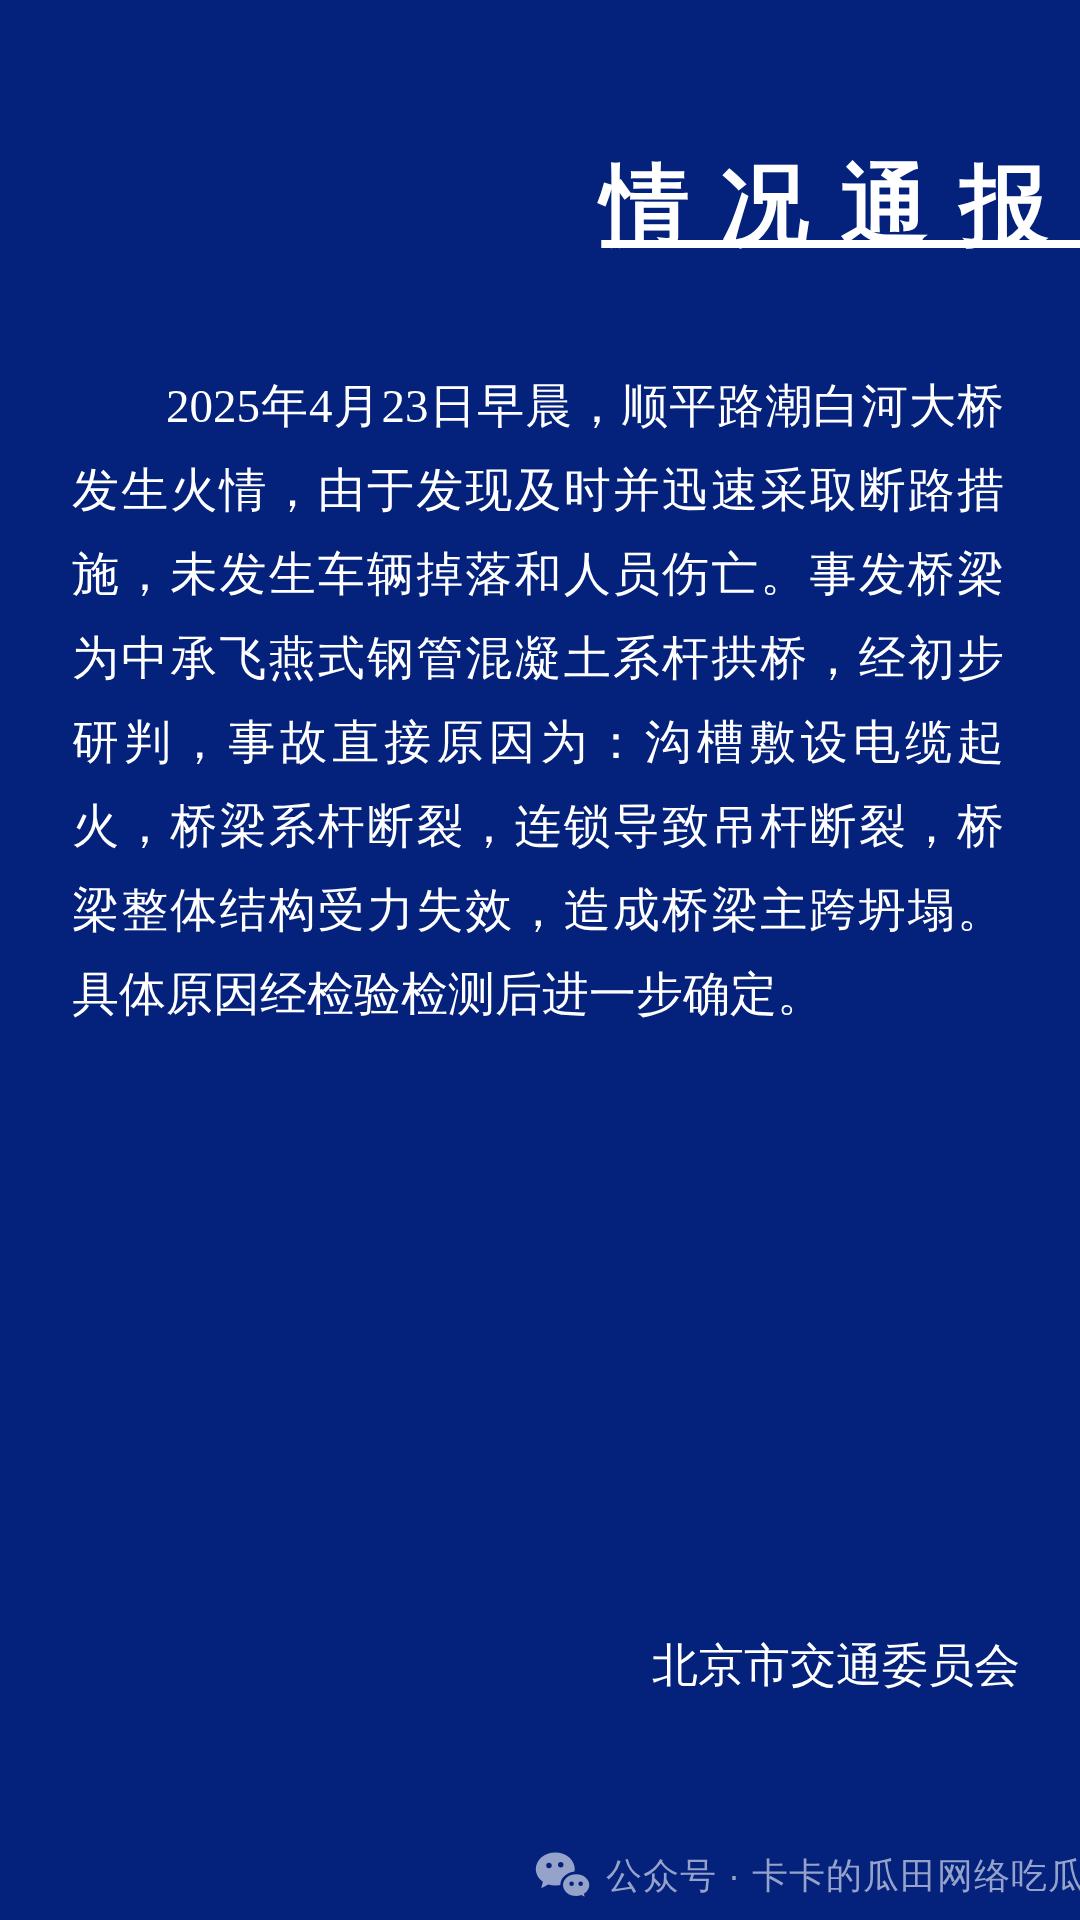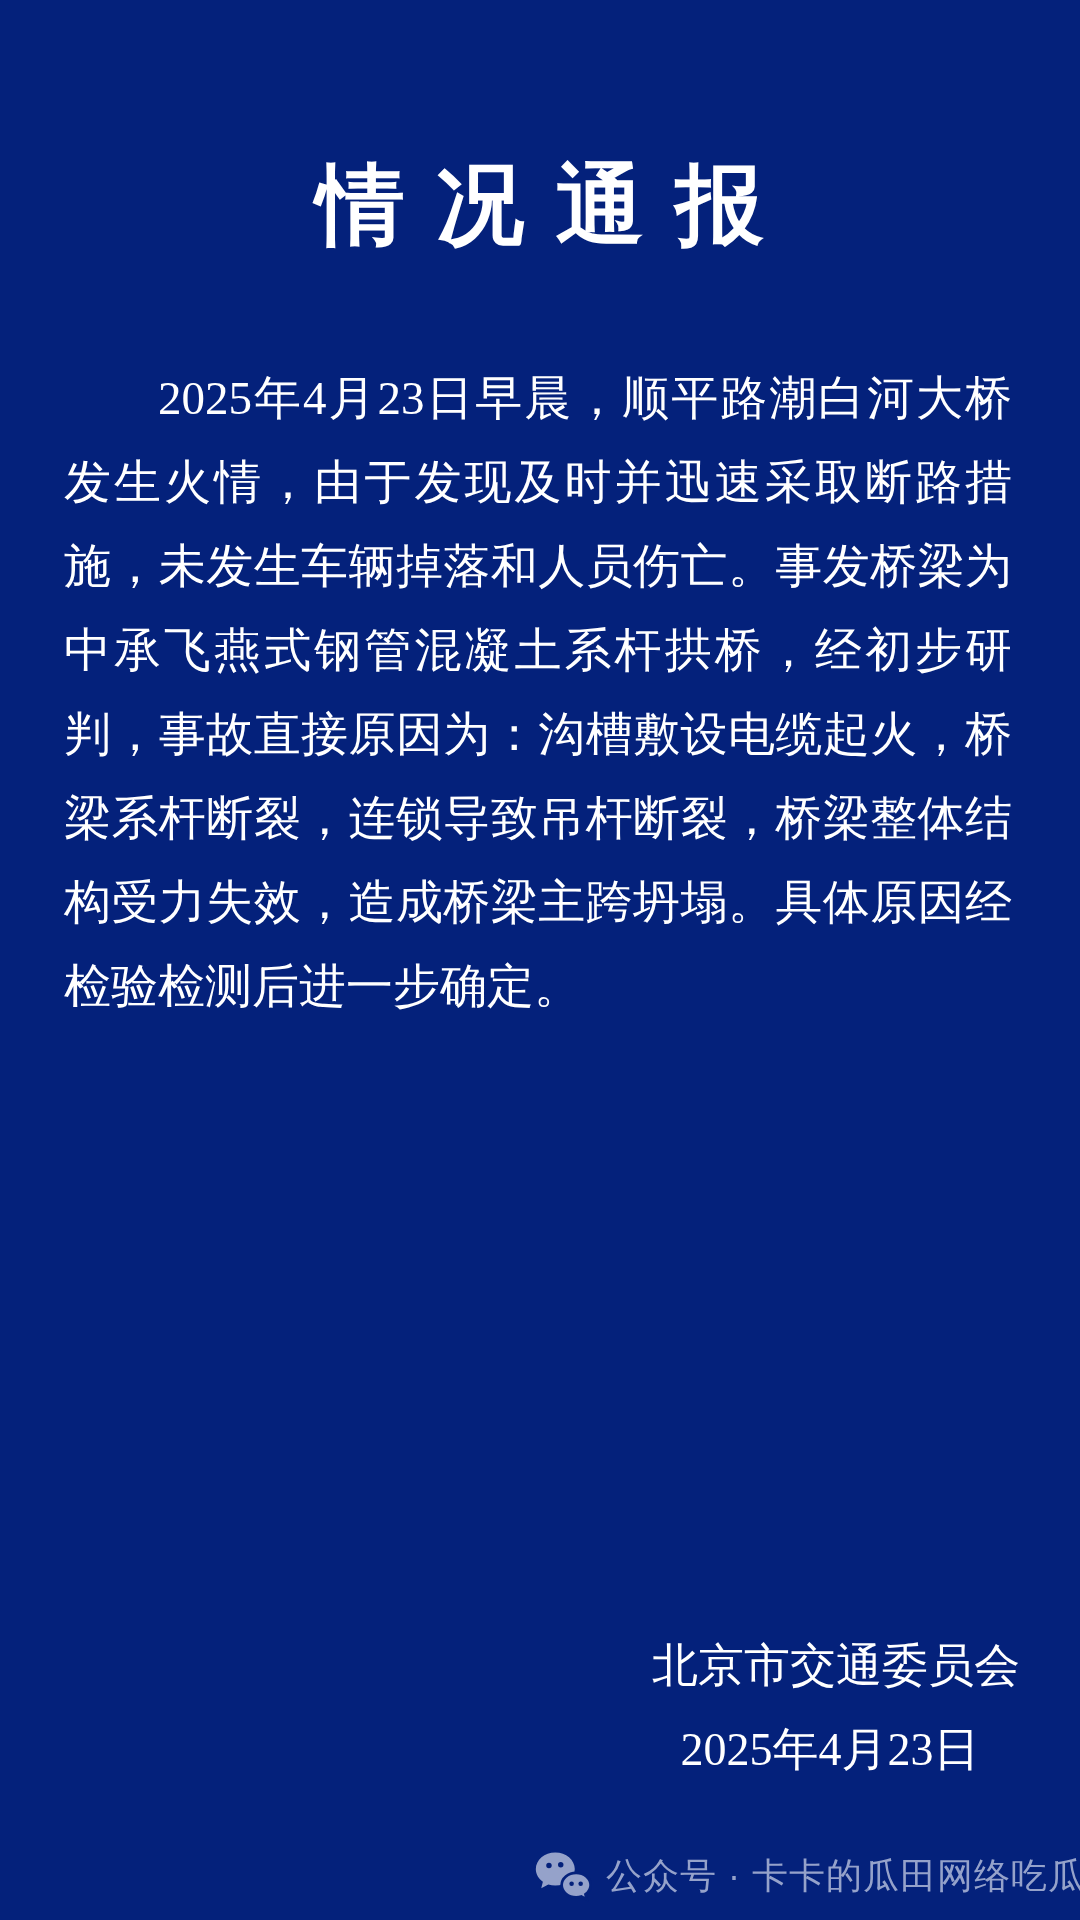--- a/index.html
+++ b/index.html
@@ -17,47 +17,48 @@
     background: var(--background);
     color: var(--text);
     font-family: "Liberation Serif", "DejaVu Serif", serif;
     overflow: hidden;
   }
   .title {
     position: absolute;
     top: 158px;
     left: 0;
     width: 100%;
-    text-align: center;
+    text-align: right;
     font-size: 88px;
     font-weight: 700;
     letter-spacing: 0.36em;
     text-indent: 0.36em; 
     line-height: 1.1;
     color: var(--text);
+    text-decoration: underline;
   }
   .body-text {
     position: absolute;
     top: 356px;
     left: 64px;
     width: 948px;
     font-size: 47px;
     line-height: 84px;
     text-align: justify;
     color: var(--text);
   }
   .body-text p {
     text-indent: 2em;
-    margin: 0;
+    margin: 8px;
   }
   .signature {
     position: absolute;
     top: 1624px;
     right: 60px;
-    text-align: center;
+    text-align: left;
     font-size: 46px;
     line-height: 84px;
     color: var(--text);
   }
   .signature .date {
     padding-right: 12px;
   }
   .watermark {
     position: absolute;
     left: 534px;
@@ -86,21 +87,20 @@
 <div class="page">
 
   <h1 class="title">情况通报</h1>
 
   <div class="body-text">
     <p>2025年4月23日早晨，顺平路潮白河大桥发生火情，由于发现及时并迅速采取断路措施，未发生车辆掉落和人员伤亡。事发桥梁为中承飞燕式钢管混凝土系杆拱桥，经初步研判，事故直接原因为：沟槽敷设电缆起火，桥梁系杆断裂，连锁导致吊杆断裂，桥梁整体结构受力失效，造成桥梁主跨坍塌。具体原因经检验检测后进一步确定。</p>
   </div>
 
   <div class="signature">
     <div>北京市交通委员会</div>
-    <div class="date">2025年4月23日</div>
   </div>
 
   <div class="watermark">
     <span class="wicon">
       <svg viewBox="0 0 64 56" xmlns="http://www.w3.org/2000/svg">
 
         <path d="M23.5 2 C11.6 2 2 10.2 2 20.3 C2 26 5 31 9.8 34.3 L8 41.5 L15.8 37.4 C18.2 38.2 20.8 38.6 23.5 38.6 C35.4 38.6 45 30.4 45 20.3 C45 10.2 35.4 2 23.5 2 Z" fill="currentColor"></path>
         <circle cx="16.5" cy="16.5" r="3" fill="var(--background)"></circle>
         <circle cx="29.5" cy="15.5" r="3" fill="var(--background)"></circle>
 

